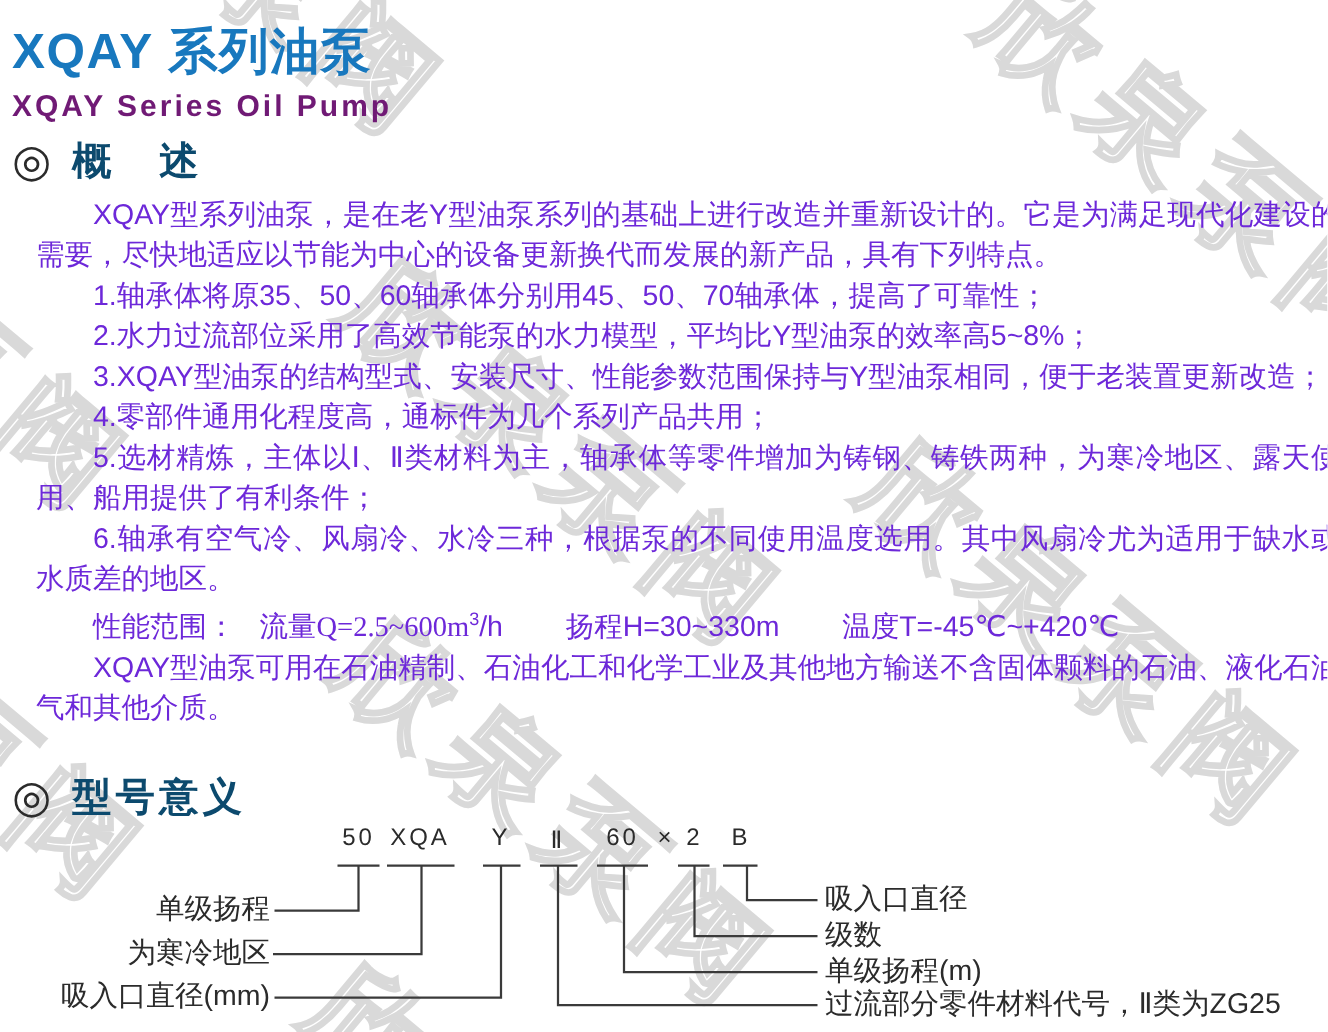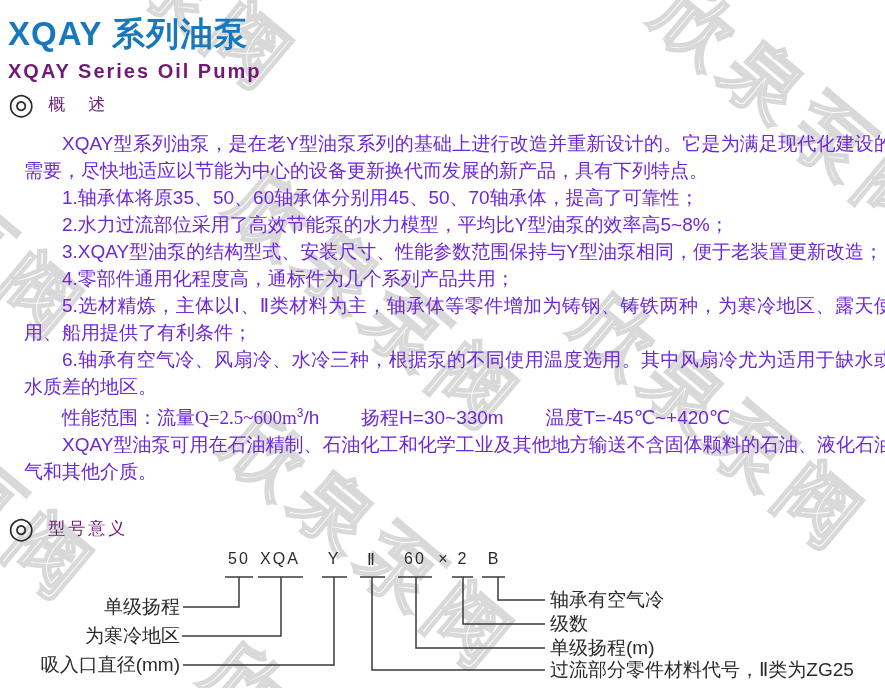--- a/index.html
+++ b/index.html
@@ -26,21 +26,21 @@
     transform: rotate(40deg);
     transform-origin: left top;
   }
   
   .content { position: absolute; inset: 0; z-index: 1; }
   .hdr { position: absolute; left: 8px; top: 12px; }
   .hdr-title { font-size: 33px; font-weight: bold; letter-spacing: 1px; }
   .hdr-sub   { font-size: 20px; font-weight: bold; letter-spacing: 2px; margin-top: 3px; }
   .sec-head { position: absolute; left: 8px; display: flex; align-items: center; }
   .sec-head .bullet { font-size: 30px; line-height: 28px; color: #2b2b2b; margin-right: 14px; }
-  .sec-head .sec-title { font-size: 17px; font-weight: normal; letter-spacing: 3px; color: #701a75; }
+  .sec-head .sec-title { font-size: 26px; font-weight: bold; letter-spacing: 3px; color: #0c4a6e; }
   .sec-head-overview { top: 90px; }
   .sec-head-model    { top: 514px; }
   .overview-body {
     position: absolute; left: 24px; top: 130px; width: 869px;
     font-size: 19px; line-height: 27px; font-weight: 500;
     text-align: justify; color: #6d28d9;
   }
   .overview-body p { text-indent: 2em; }
   .perf span { margin-right: 2.2em; }
   .perf span:last-child { margin-right: 0; }
@@ -87,21 +87,21 @@
     </div>
 
     <div class="overview-body">
       <p>XQAY型系列油泵，是在老Y型油泵系列的基础上进行改造并重新设计的。它是为满足现代化建设的需要，尽快地适应以节能为中心的设备更新换代而发展的新产品，具有下列特点。</p>
       <p>1.轴承体将原35、50、60轴承体分别用45、50、70轴承体，提高了可靠性；</p>
       <p>2.水力过流部位采用了高效节能泵的水力模型，平均比Y型油泵的效率高5~8%；</p>
       <p>3.XQAY型油泵的结构型式、安装尺寸、性能参数范围保持与Y型油泵相同，便于老装置更新改造；</p>
       <p>4.零部件通用化程度高，通标件为几个系列产品共用；</p>
       <p>5.选材精炼，主体以Ⅰ、Ⅱ类材料为主，轴承体等零件增加为铸钢、铸铁两种，为寒冷地区、露天使用、船用提供了有利条件；</p>
       <p>6.轴承有空气冷、风扇冷、水冷三种，根据泵的不同使用温度选用。其中风扇冷尤为适用于缺水或水质差的地区。</p>
-      <p class="perf"><span style="margin-right:0;">性能范围：</span><span><span style="margin-right:0;font-family:Liberation Serif, serif;">流量Q=2.5~600m</span><sup>3</sup><span style="margin-right:0;">/h</span></span><span>扬程H=30~330m</span><span>温度T=-45℃~+420℃</span></p>
+      <p class="perf"><span style="margin-right:16px;">性能范围：</span><span><span style="margin-right:0;font-family:Liberation Serif, serif;">流量Q=2.5~600m</span><sup>3</sup><span style="margin-right:0;">/h</span></span><span>扬程H=30~330m</span><span>温度T=-45℃~+420℃</span></p>
       <p>XQAY型油泵可用在石油精制、石油化工和化学工业及其他地方输送不含固体颗料的石油、液化石油气和其他介质。</p>
     </div>
 
     <div class="sec-head sec-head-model">
       <span class="bullet">◎</span>
       <span class="sec-title">型号意义</span>
     </div>
 
     <div class="diagram">
       <svg width="885" height="140" viewBox="0 0 885 140">
@@ -128,20 +128,20 @@
       <span class="code-part" style="left:320px;width:28px;">Y</span>
       <span class="code-part" style="left:358px;width:28px;">Ⅱ</span>
       <span class="code-part" style="left:401px;width:28px;">60</span>
       <span class="code-part" style="left:434px;width:20px;">×</span>
       <span class="code-part" style="left:453px;width:20px;">2</span>
       <span class="code-part" style="left:480px;width:28px;">B</span>
 
       <span class="dg-label left" style="right:705px;top:48px;">单级扬程</span>
       <span class="dg-label left" style="right:705px;top:77px;">为寒冷地区</span>
       <span class="dg-label left" style="right:705px;top:106px;">吸入口直径(mm)</span>
-      <span class="dg-label" style="left:550px;top:41px;">轴承有空气冷</span>
+      <span class="dg-label" style="left:550px;top:41px;">吸入口直径</span>
       <span class="dg-label" style="left:550px;top:65px;">级数</span>
       <span class="dg-label" style="left:550px;top:89px;">单级扬程(m)</span>
       <span class="dg-label" style="left:550px;top:111px;">过流部分零件材料代号，Ⅱ类为ZG25</span>
     </div>
 
   </div>
 </div>
 
 </body></html>

